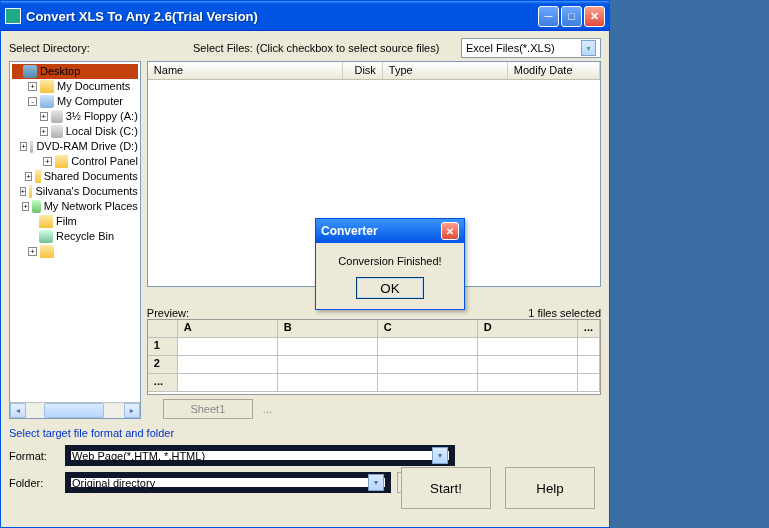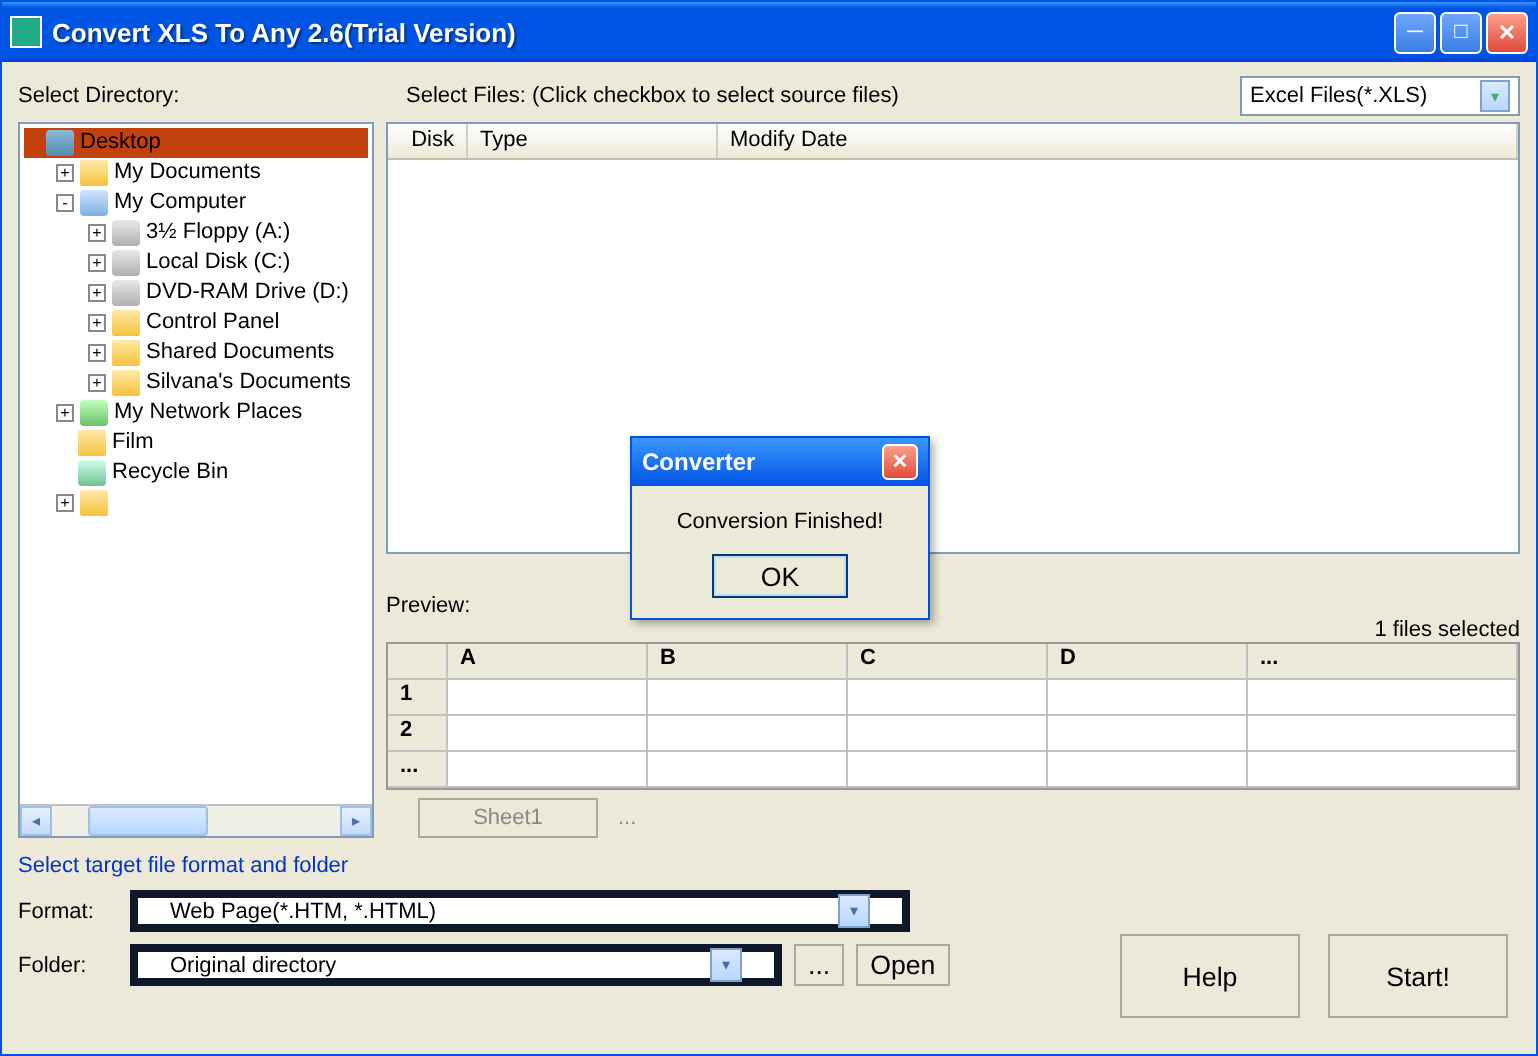--- a/index.html
+++ b/index.html
@@ -1,17 +1,17 @@
 <!DOCTYPE html>
 <html><head>
 <meta charset="utf-8">
 <style>
 * { box-sizing: border-box; margin: 0; padding: 0; }
 body { font-family: Tahoma, sans-serif; font-size: 11px; background: #3b6ea5; width: 769px; height: 528px; overflow: hidden; position: relative; }
-.window { position: absolute; top: 0; left: 0; width: 769px; height: 528px; background: #ece9d8; border: 1px solid #0054e3; }
+.window { position: absolute; top: 0; left: 0; width: 610px; height: 528px; background: #ece9d8; border: 1px solid #0054e3; }
 .titlebar { height: 30px; background: linear-gradient(to bottom, #3b95ff 0%, #0054e3 10%, #0054e3 90%, #003dd9 100%); display: flex; align-items: center; padding: 0 4px; color: #fff; font-weight: bold; font-size: 13px; }
 .titlebar .icon-app { width: 16px; height: 16px; background: #2a8; margin-right: 5px; border: 1px solid #fff; }
 .titlebar .title-text { flex: 1; text-shadow: 1px 1px 1px rgba(0,0,0,.4); }
 .win-btns { display: flex; gap: 2px; }
 .win-btn { width: 21px; height: 21px; background: linear-gradient(to bottom, #6fa8ff, #3b7de0); border: 1px solid #fff; border-radius: 3px; display: flex; align-items: center; justify-content: center; color: #fff; font-weight: bold; font-size: 11px; }
 .win-btn.close { background: linear-gradient(to bottom, #ff9f8c, #e04a3b); }
 .content { position: absolute; top: 30px; left: 0; right: 0; bottom: 0; padding: 6px 8px; }
 .row-top { display: flex; align-items: center; height: 22px; }
 .lbl { color: #000; }
 .file-filter { margin-left: auto; width: 140px; height: 20px; border: 1px solid #7f9db9; background: #fff; display: flex; align-items: center; padding: 0 4px; }
@@ -35,34 +35,34 @@
 .tree-hscroll .sb-track { flex:1; background:#f0f0e8; display:flex; }
 .tree-hscroll .sb-thumb { width:60px; background:linear-gradient(#dbeaff,#b8d6ff); border:1px solid #9ec0e8; border-radius:2px; margin-left:18px; }
 .files-panel { flex: 1; margin-left: 6px; display:flex; flex-direction:column; }
 .file-list { border: 1px solid #7f9db9; background:#fff; height: 230px; }
 .fl-header { height: 18px; display:flex; background: linear-gradient(#fff,#ece9d8); border-bottom:1px solid #c0c0b0; }
 .fl-col { border-right:1px solid #d0d0c0; padding:2px 6px; font-size:11px; }
 .fl-row { display:flex; height:17px; align-items:center; }
 .fl-cell { padding:0 6px; font-size:11px; overflow:hidden; white-space:nowrap; }
 .chk { width:12px; height:12px; border:1px solid #7f9db9; background:#fff; display:inline-flex;align-items:center;justify-content:center;font-size:9px;color:#2a8a2a; margin-right:4px; }
 .file-icon { width:14px; height:14px; background:linear-gradient(#e0ffe0,#8aca8a); border:1px solid #6a9a6a; display:inline-block; margin-right:3px; }
-.preview-lbl { margin-top:20px; display:flex;flex-direction:column; }
+.preview-lbl { margin-top:20px; display:flex; }
 .preview-lbl .right { margin-left:auto; }
 .preview-grid { border:1px solid #999; background:#fff; height:78px; }
 .pg-row { display:flex; height:18px; }
 .pg-cell { border-right:1px solid #c0c0c0; border-bottom:1px solid #c0c0c0; padding:1px 6px; font-size:11px; font-weight:bold; }
 .pg-hcell { background:#ece9d8; }
 .pg-corner { width:30px; background:#ece9d8; }
 .sheet-tabs { display:flex; gap:6px; margin-top:4px;padding-left:16px; }
 .sheet-tab { width:90px; height:20px; border:1px solid #aca899; background:#ece9d8; text-align:center; line-height:18px; color:#888; }
 .dots { line-height:20px; color:#888; margin-left:4px; }
 .target-label { color:#0033cc; margin-top:8px; display:block; }
 .format-row { display:flex; align-items:center; margin-top:6px; gap:6px; }
 .format-row .lbl2 { width:50px; }
-.combo { height:21px; border:4px solid #0f172a; background:#fff; display:flex; align-items:center; padding:0 16px; }
+.combo { height:21px; border:6px solid #0f172a; background:#fff; display:flex; align-items:center; padding:0 1px; }
 .combo .dd-btn { margin-left:auto; width:16px; height:17px; background:linear-gradient(#dbeaff,#b8d6ff); border:1px solid #7da2ce; display:flex;align-items:center;justify-content:center; font-size:8px; color:#4a6ea9; }
 .small-btn { height:21px; border:1px solid #aca899; background:#ece9d8; padding:0 6px; }
 .action-buttons { position:absolute; right:14px; bottom:18px; display:flex; gap:14px; }
 .big-btn { width:90px; height:42px; border:1px solid #aca899; background:#ece9d8; }
 .dialog { position:absolute; left:315px; top:218px; width:150px; background:#ece9d8; border:1px solid #0054e3; box-shadow:2px 2px 4px rgba(0,0,0,.3); }
 .dialog .dlg-title { height:24px; background:linear-gradient(to bottom,#3b95ff,#0054e3); display:flex; align-items:center; color:#fff; font-weight:bold; padding:0 5px; font-size:12px; }
 .dialog .dlg-close { margin-left:auto; width:18px; height:18px; background:linear-gradient(#ff9f8c,#e04a3b); border:1px solid #fff; border-radius:3px; display:flex;align-items:center;justify-content:center; font-size:10px; }
 .dialog .dlg-body { padding:12px 6px 10px; text-align:center; }
 .dialog .dlg-btn { width:68px; height:22px; border:1px solid #003c74; background:#ece9d8; margin-top:10px; box-shadow: inset 0 0 0 1px #c0d8ff; }
 .ind { display:inline-block; }
@@ -77,21 +77,21 @@
     <div class="win-btns">
       <div class="win-btn">─</div>
       <div class="win-btn">□</div>
       <div class="win-btn close">✕</div>
     </div>
   </div>
 
   <div class="content">
     <div class="row-top">
       <span class="lbl" style="width:178px">Select Directory:</span>
-      <span class="lbl" style="margin-left:16px">Select Files: (Click checkbox to select source files)</span>
+      <span class="lbl" style="margin-left:6px">Select Files: (Click checkbox to select source files)</span>
       <div class="file-filter">
         <span>Excel Files(*.XLS)</span>
         <div class="dd-btn">▾</div>
       </div>
     </div>
 
     <div class="main-split">
       <div class="tree-panel">
         <div class="tree" id="tree">
             <div class="tree-node selected">
@@ -177,20 +177,21 @@
           <div class="sb-track">
               <div class="sb-thumb"></div>
             </div>
           <div class="sb-btn">▸</div>
         </div>
       </div>
 
       <div class="files-panel">
         <div class="file-list">
           <div class="fl-header">
+            <div class="fl-col" style="width:195px">Name</div>
             <div class="fl-col" style="width:40px;text-align:right">Disk</div>
             <div class="fl-col" style="width:125px">Type</div>
             <div class="fl-col" style="flex:1">Modify Date</div>
           </div>
         </div>
 
         <div class="preview-lbl">
           <span>Preview:</span>
           <span class="right">1 files selected</span>
         </div>
@@ -249,22 +250,22 @@
       <span class="lbl2">Folder:</span>
       <div class="combo" style="width:326px">
         <span>Original directory</span>
         <div class="dd-btn">▾</div>
       </div>
       <button class="small-btn">...</button>
       <button class="small-btn">Open</button>
     </div>
 
     <div class="action-buttons">
+      <button class="big-btn">Start!</button>
       <button class="big-btn">Help</button>
-      <button class="big-btn">Start!</button>
     </div>
   </div>
 </div>
 
 <div class="dialog">
   <div class="dlg-title">
     <span>Converter</span>
     <div class="dlg-close">✕</div>
   </div>
   <div class="dlg-body">

